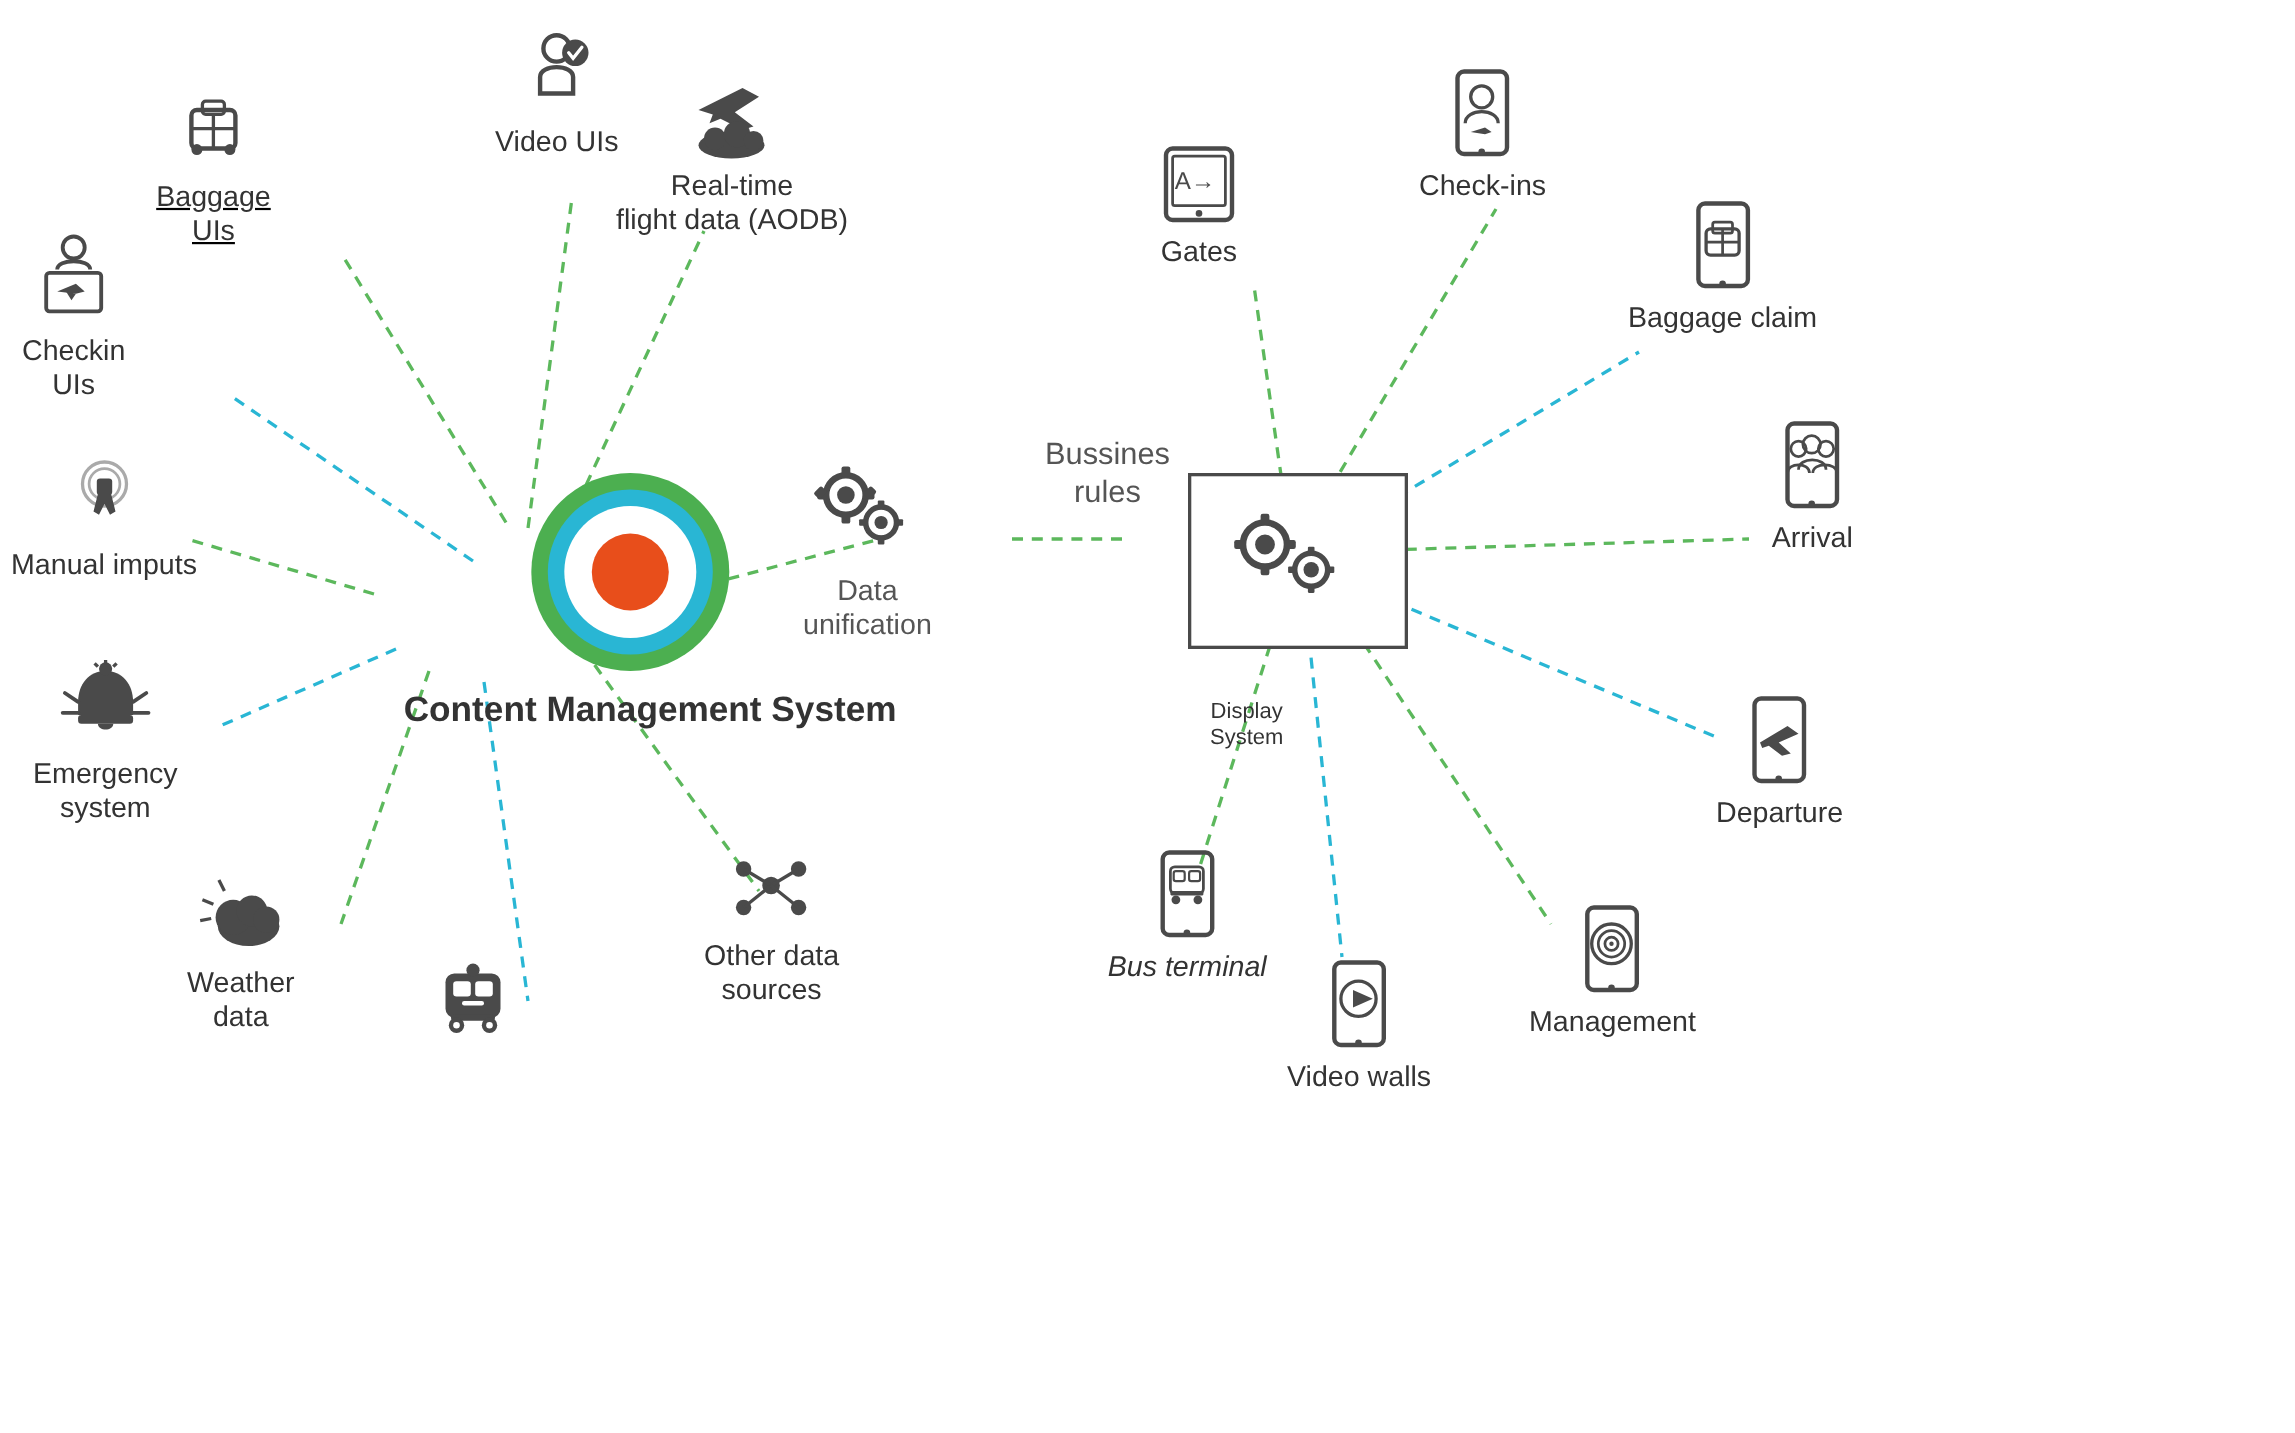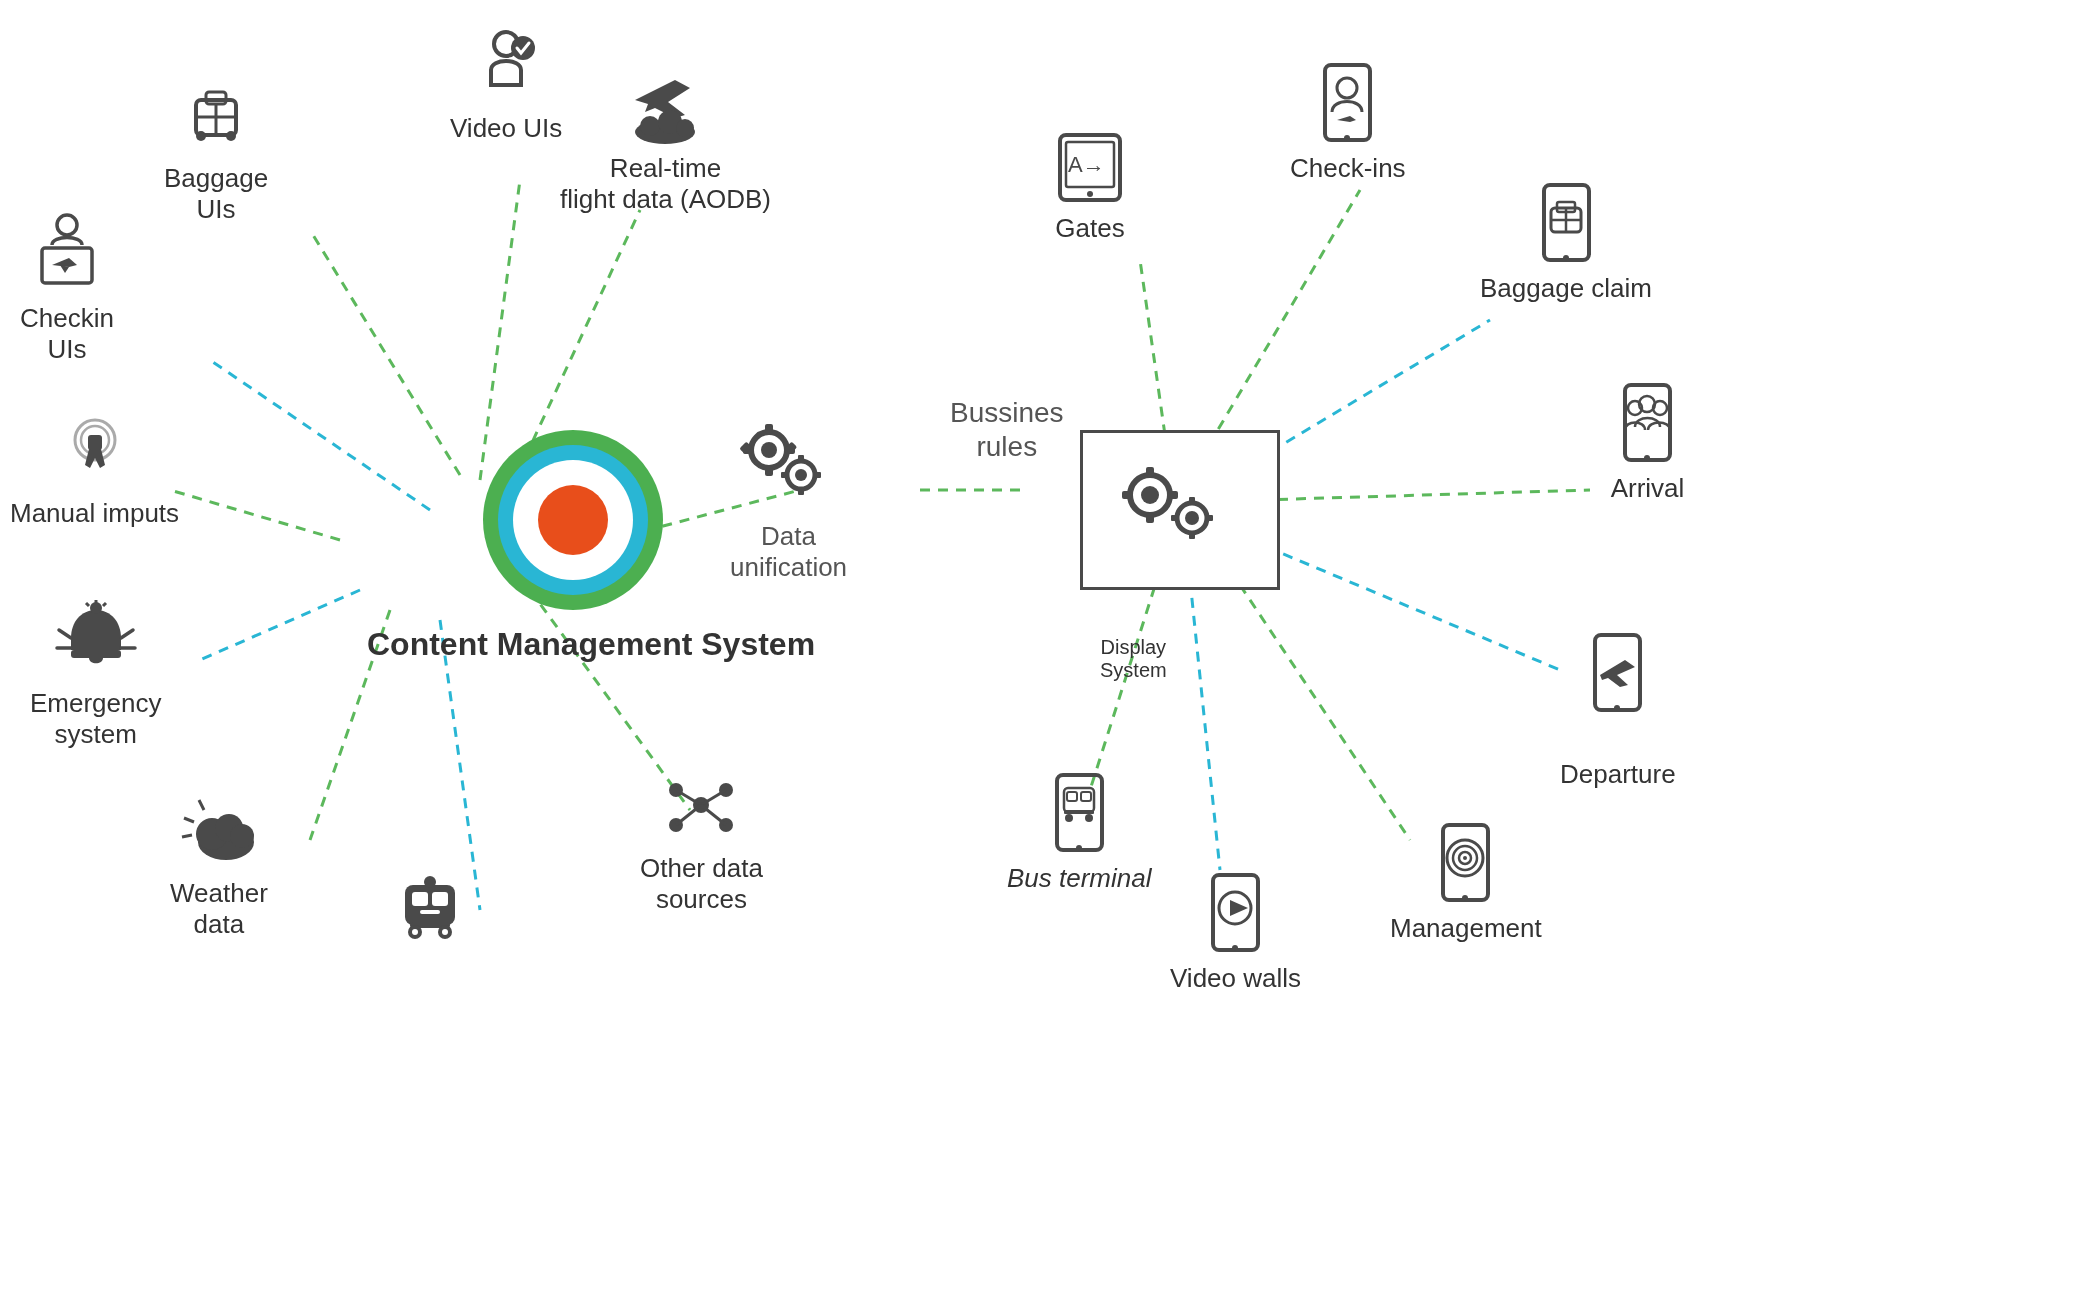--- a/index.html
+++ b/index.html
@@ -193,21 +193,21 @@
         <circle cx="35" cy="14" r="12" fill="none" stroke="#4a4a4a" stroke-width="4"></circle>
         <path d="M20 40 C20 28 50 28 50 40 L50 55 L20 55 Z" fill="none" stroke="#4a4a4a" stroke-width="4"></path>
 
         <circle cx="52" cy="18" r="12" fill="#4a4a4a"></circle>
         <path d="M46 18 L50 23 L58 13" stroke="white" stroke-width="3" fill="none" stroke-linecap="round"></path>
       </svg>
     </div>
     <div class="node-label">Video UIs</div>
   </div>
 
-  <div class="node" style="left: 164px; top: 80px;">
+  <div class="node" style="left: 142px; top: 80px; text-decoration: underline;">
     <div class="node-icon">
       <svg width="70" height="75" viewBox="0 0 70 75">
         <rect x="15" y="20" width="40" height="35" rx="5" fill="none" stroke="#4a4a4a" stroke-width="4"></rect>
         <rect x="25" y="12" width="20" height="12" rx="3" fill="none" stroke="#4a4a4a" stroke-width="3"></rect>
         <line x1="35" y1="24" x2="35" y2="55" stroke="#4a4a4a" stroke-width="3"></line>
         <line x1="15" y1="37" x2="55" y2="37" stroke="#4a4a4a" stroke-width="3"></line>
         <circle cx="20" cy="56" r="5" fill="#4a4a4a"></circle>
         <circle cx="50" cy="56" r="5" fill="#4a4a4a"></circle>
       </svg>
     </div>
@@ -450,21 +450,21 @@
         <circle cx="50" cy="28" r="7" fill="none" stroke="#4a4a4a" stroke-width="2.5"></circle>
         <path d="M15 50 C15 40 35 40 35 50" fill="none" stroke="#4a4a4a" stroke-width="2.5"></path>
         <path d="M25 47 C25 35 50 35 50 47" fill="none" stroke="#4a4a4a" stroke-width="2.5"></path>
         <path d="M38 50 C38 40 60 40 60 50" fill="none" stroke="#4a4a4a" stroke-width="2.5"></path>
         <circle cx="37" cy="78" r="3" fill="#4a4a4a"></circle>
       </svg>
     </div>
     <div class="node-label">Arrival</div>
   </div>
 
-  <div class="node" style="left: 1560px; top: 630px; gap: 36px;">
+  <div class="node" style="left: 1560px; top: 630px;">
     <div class="node-icon">
       <svg width="75" height="85" viewBox="0 0 75 85">
         <rect x="15" y="5" width="45" height="75" rx="6" fill="none" stroke="#4a4a4a" stroke-width="4"></rect>
 
         <path d="M20 45 L45 30 L55 37 L37 45 L48 55 L40 57 L28 48 L22 50 Z" fill="#4a4a4a"></path>
         <circle cx="37" cy="78" r="3" fill="#4a4a4a"></circle>
       </svg>
     </div>
     <div class="node-label">Departure</div>
   </div>

